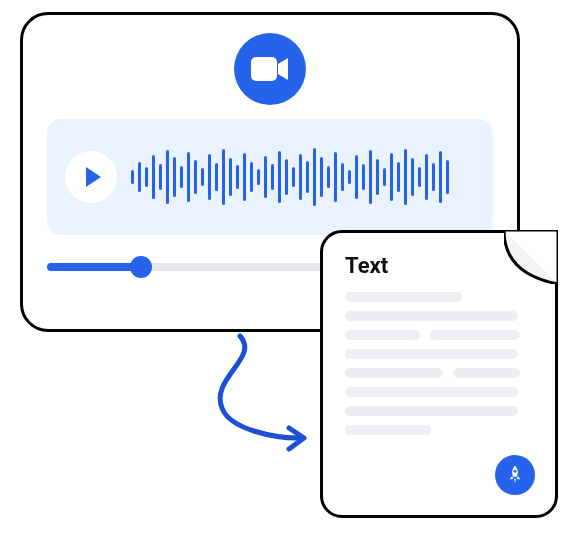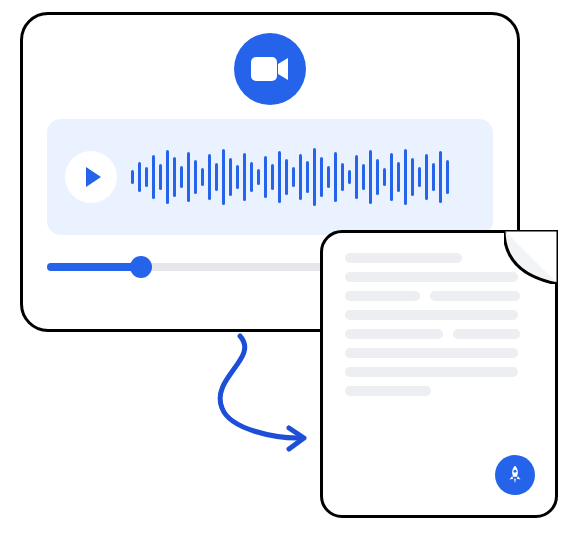--- a/index.html
+++ b/index.html
@@ -222,20 +222,21 @@
   </svg>
 </div>
 
 <div class="doc-card">
   <svg class="doc-fold" viewBox="0 0 54 54">
     <path d="M0 0 H54 V54 Z" fill="#fff"></path>
     <path d="M0 0 H54 V54" fill="none" stroke="#000" stroke-width="3"></path>
     <path d="M0 0 Q0 44 54 54" fill="#f3f4f6" stroke="#000" stroke-width="3"></path>
   </svg>
 
+  <div class="doc-title">Text</div>
 
   <div class="line" style="width:62%"></div>
   <div class="line" style="width:92%"></div>
   <div class="row2">
     <div class="line" style="width:40%"></div>
     <div class="line" style="width:48%"></div>
   </div>
   <div class="line" style="width:92%"></div>
   <div class="row2">
     <div class="line" style="width:52%"></div>

